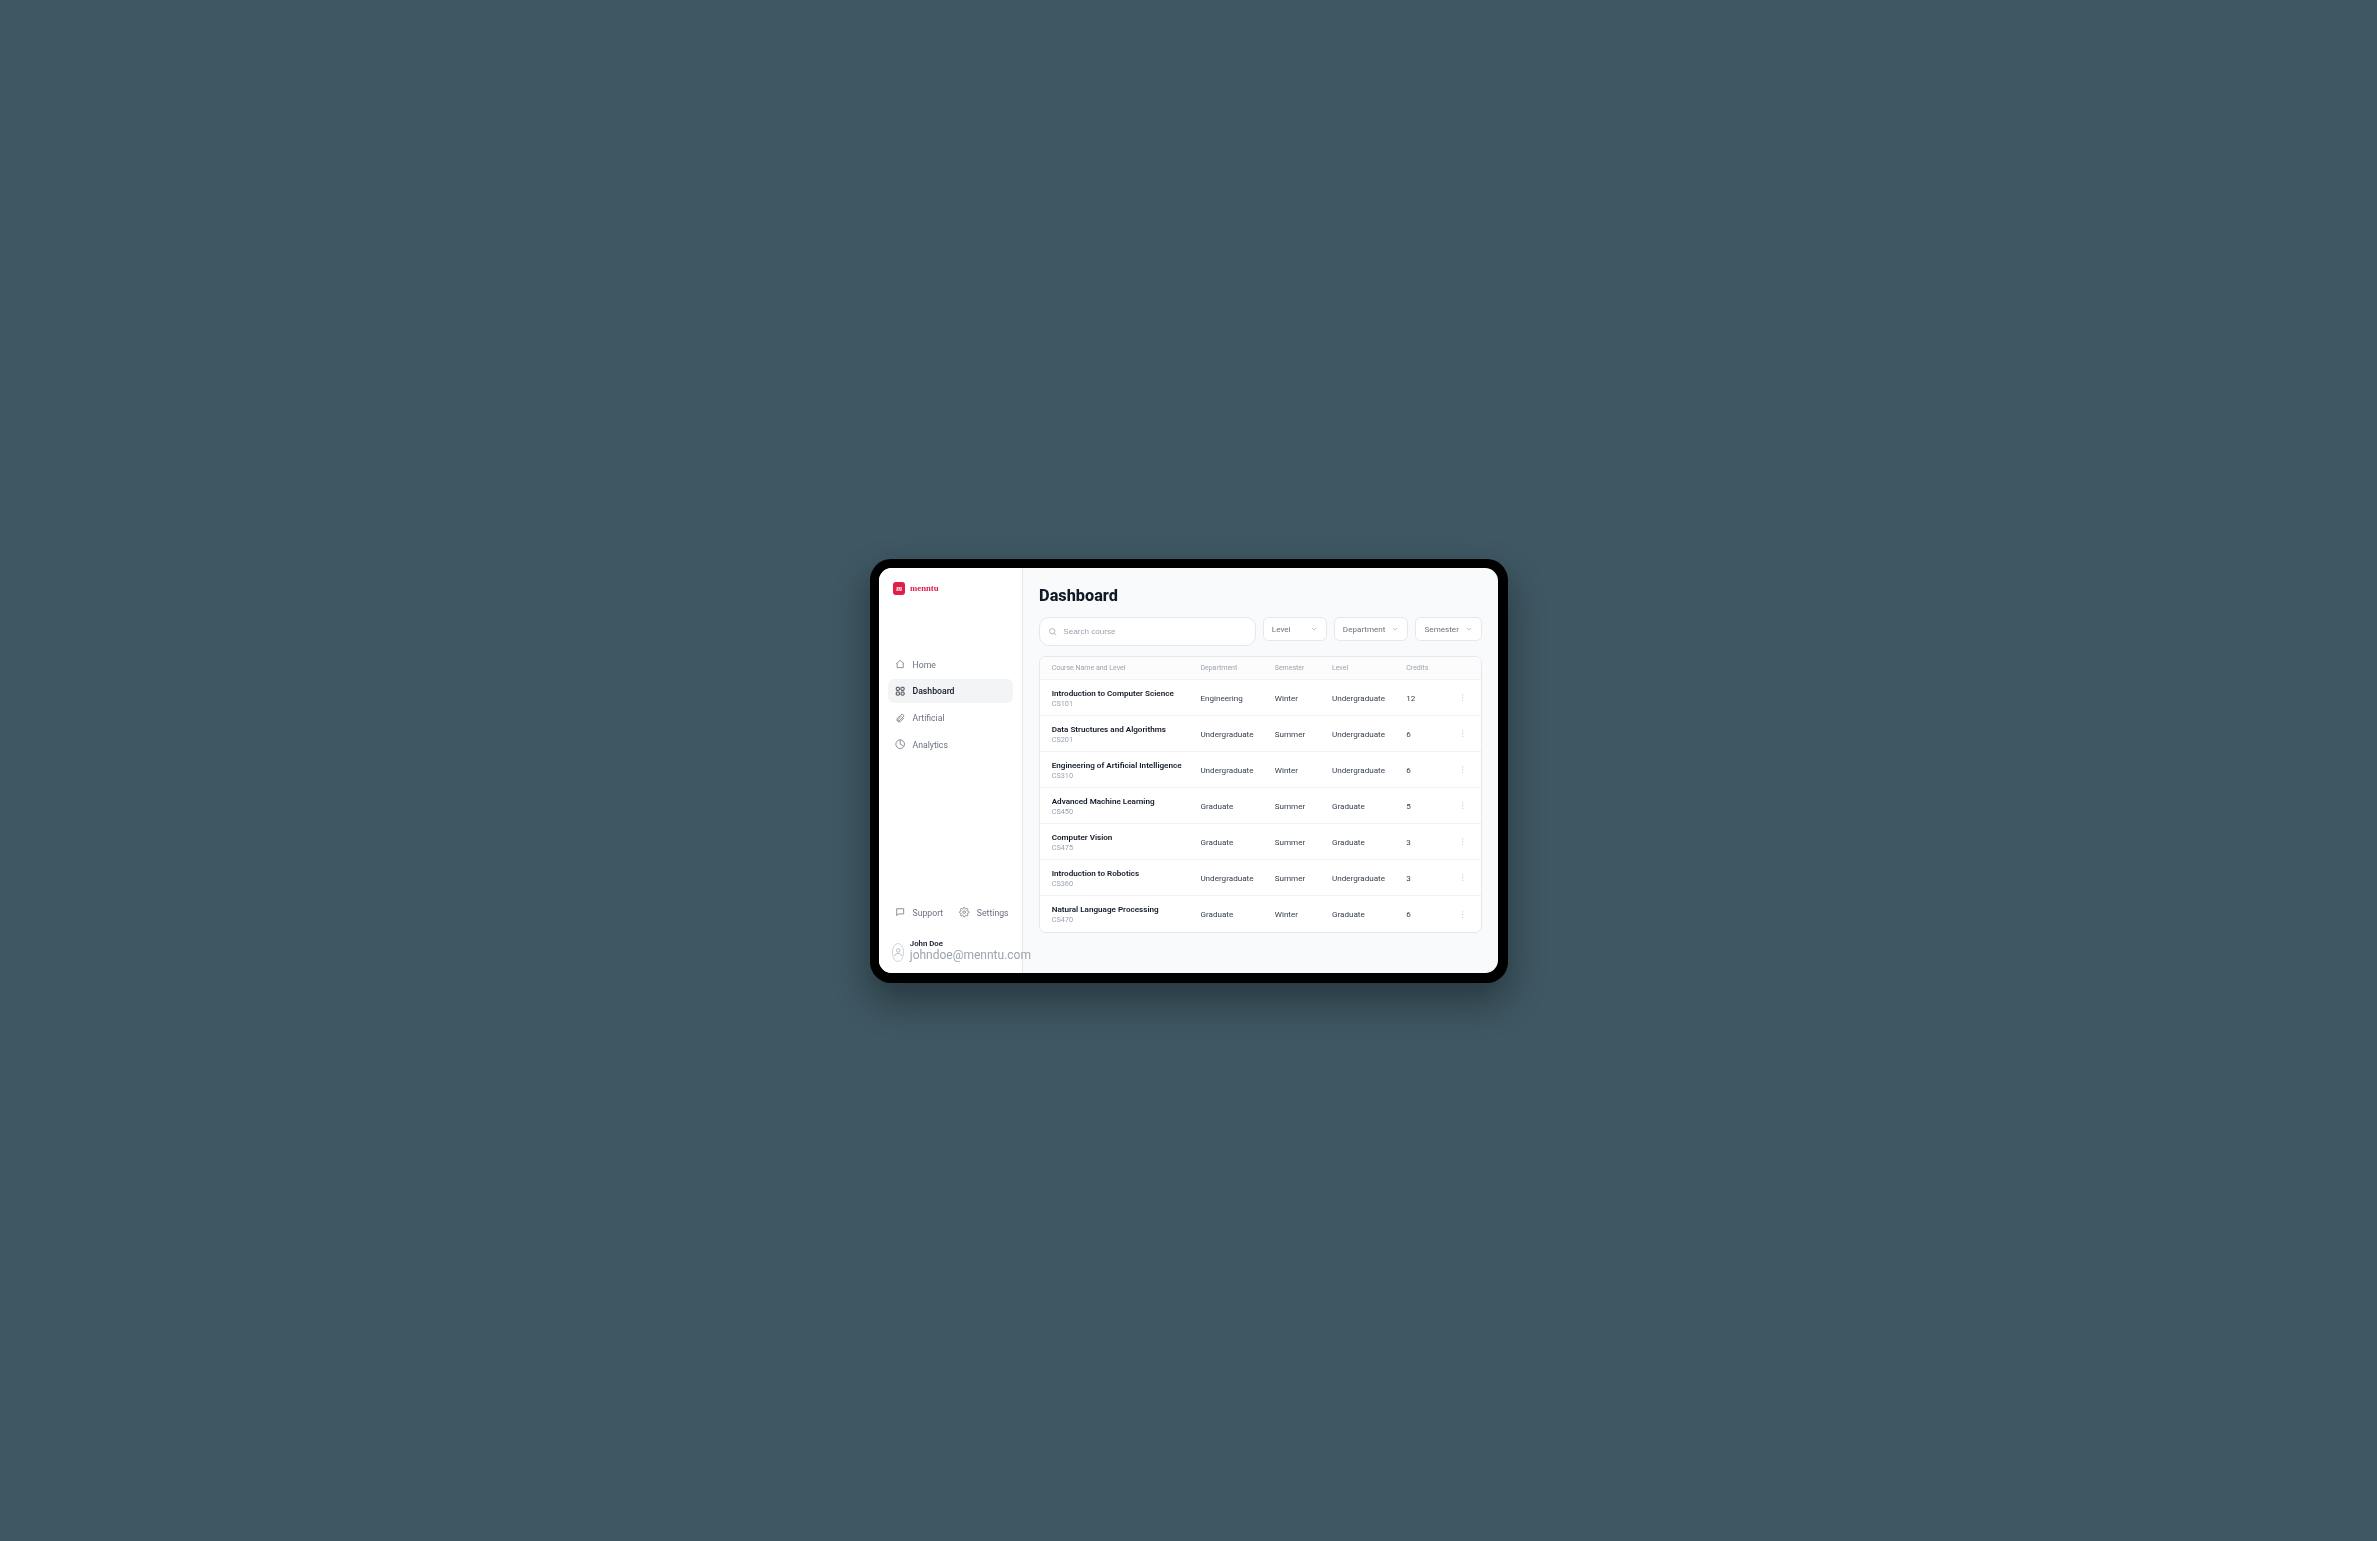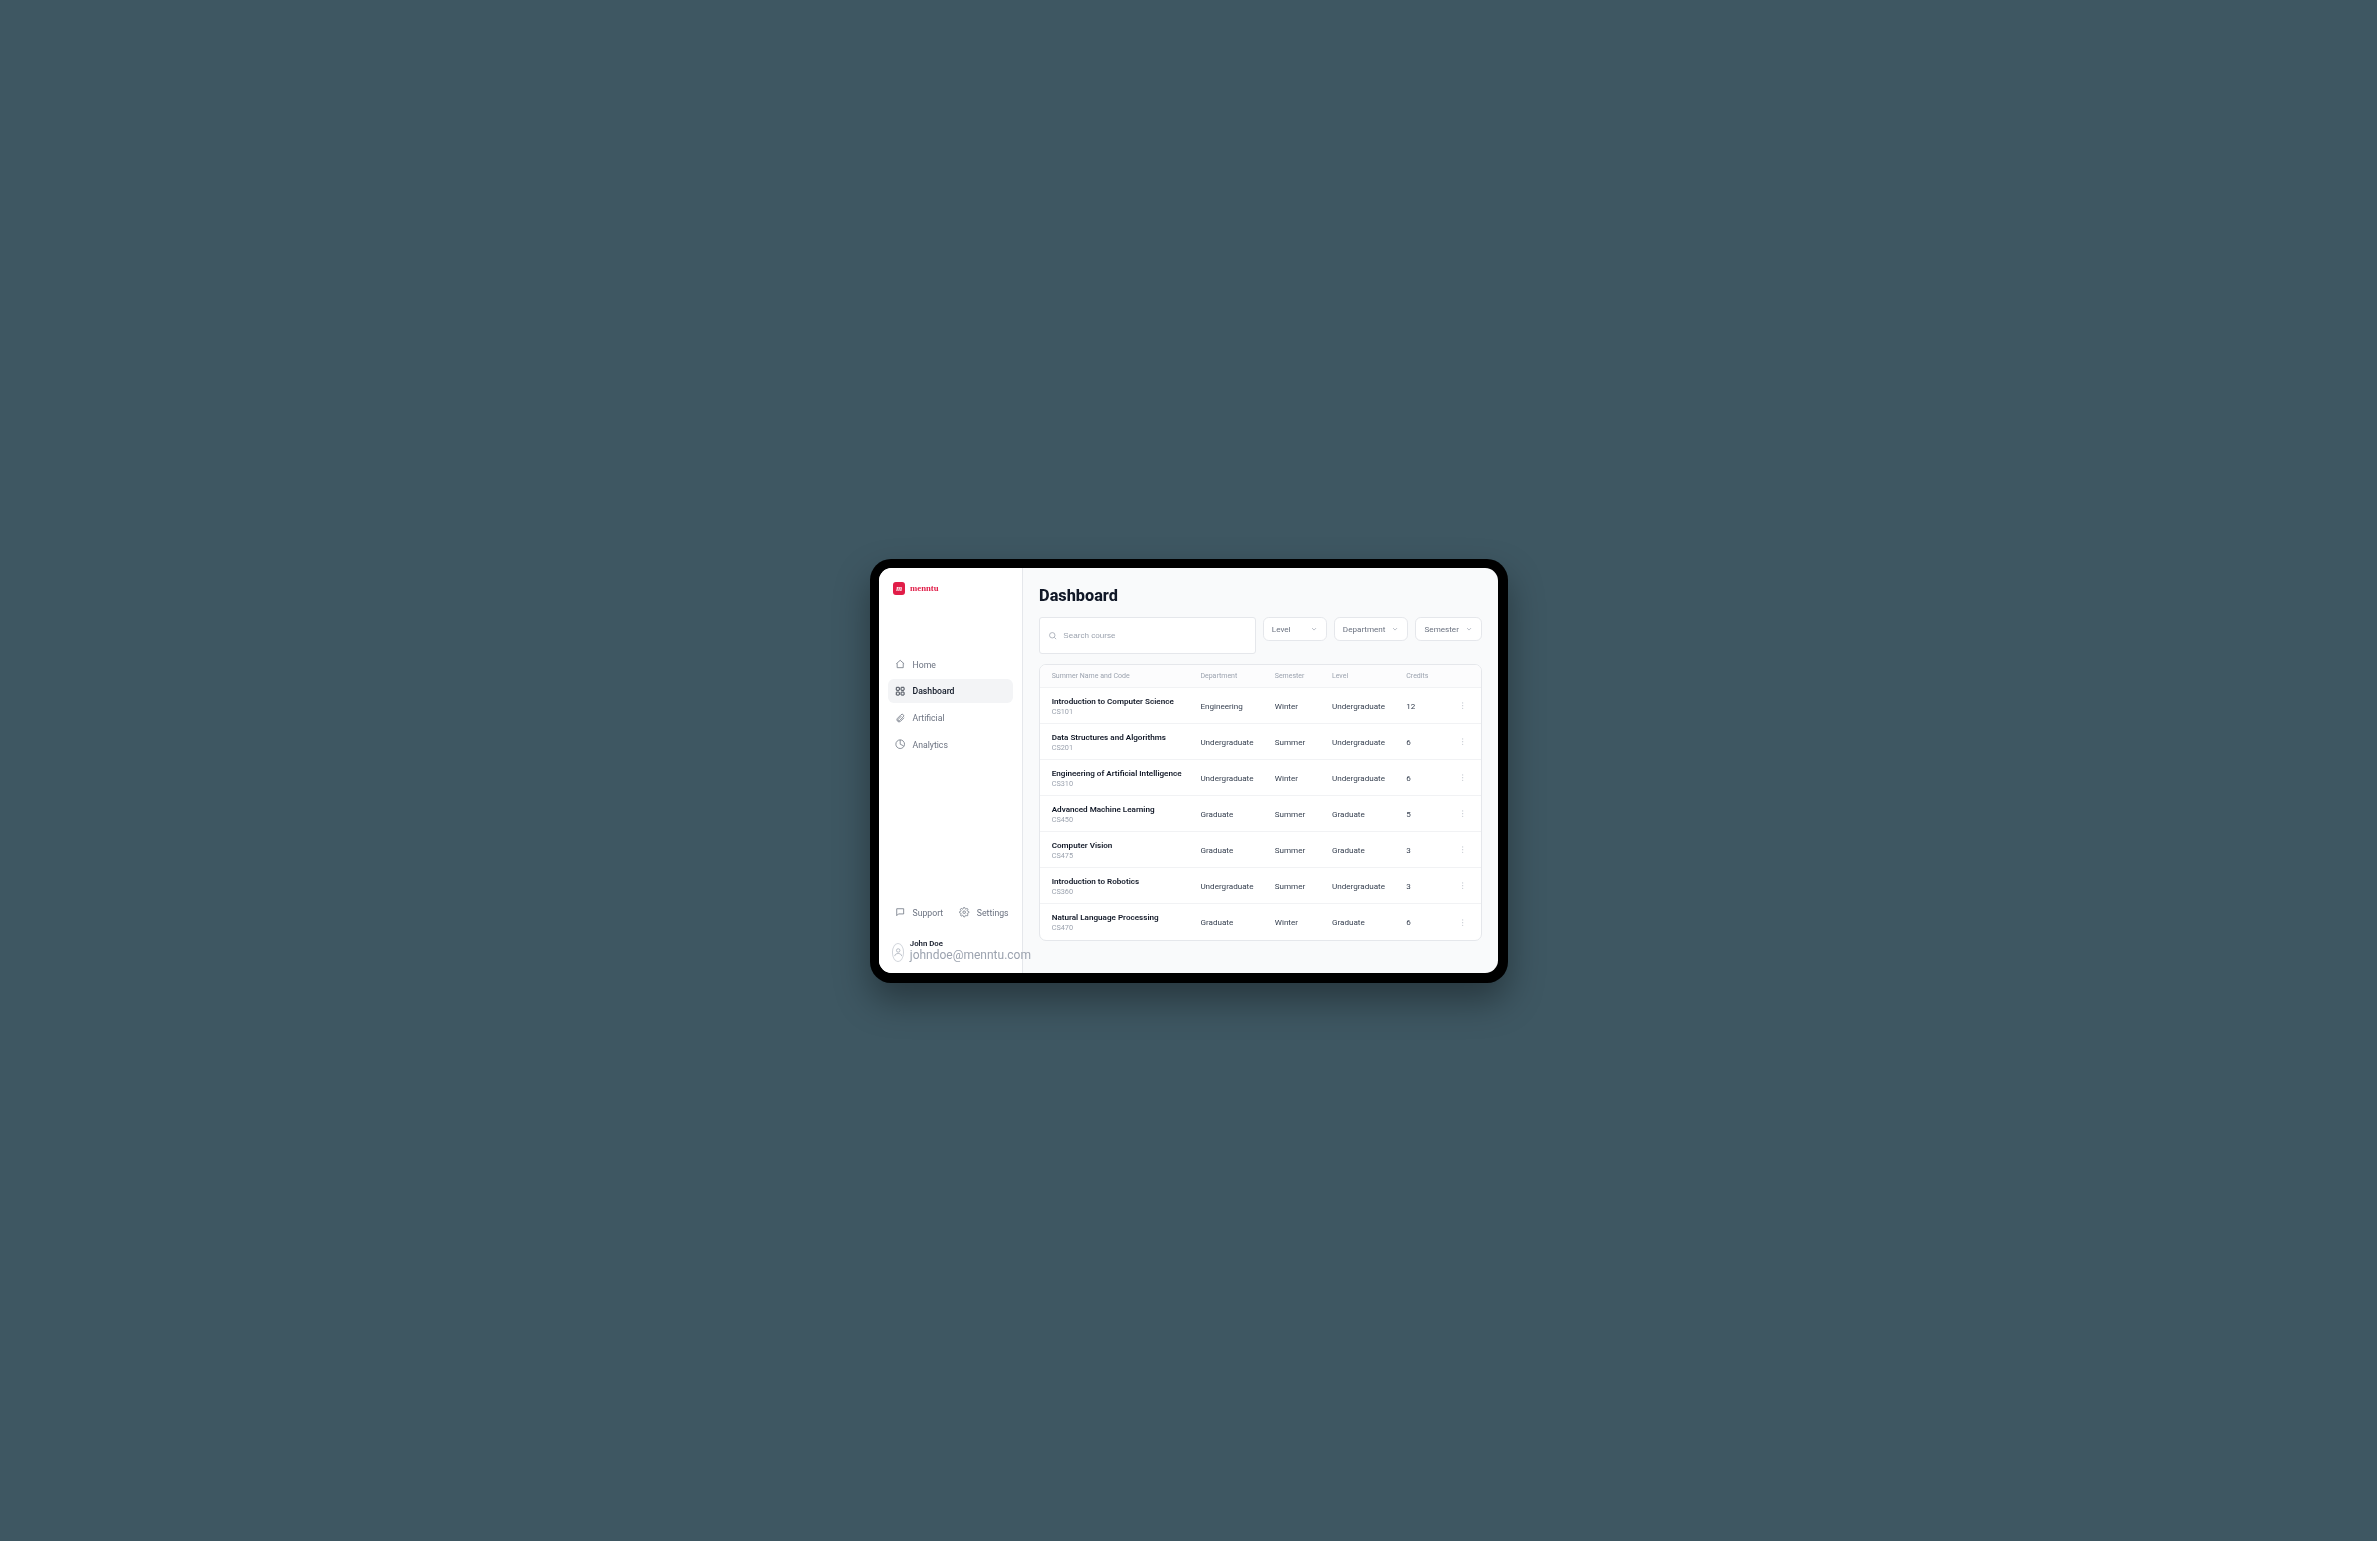--- a/index.html
+++ b/index.html
@@ -137,23 +137,23 @@
     gap: 7px;
     margin-bottom: 10.4px;
   }
   .search-box {
     flex: 1;
     display: flex;
     align-items: center;
     gap: 5.8px;
     background: #fff;
     border: 0.6px solid #e5e7eb;
-    border-radius: 3px;
+    border-radius: 10px;
     padding: 0 8.1px;
-    height: 37px;
+    height: 29px;
   }
   .search-box input {
     border: none;
     outline: none;
     font-size: 8.1px;
     flex: 1;
     color: #374151;
     background: transparent;
   }
   .search-box input::placeholder { color: #9ca3af; }
@@ -336,21 +336,21 @@
               <span class="chev">
                 <svg width="8.1" height="8.1" viewBox="0 0 24 24" fill="none" stroke="currentColor" stroke-width="2">
                   <polyline points="6 9 12 15 18 9"></polyline>
                 </svg>
               </span>
             </div></div>
       </div>
 
       <div class="table-card">
         <div class="thead">
-          <div>Summer Name and Code</div>
+          <div>Course Name and Level</div>
           <div>Department</div>
           <div>Semester</div>
           <div>Level</div>
           <div>Credits</div>
           <div></div>
         </div>
         <div id="tbody">
             <div class="trow">
               <div>
                 <div class="course-name">Introduction to Computer Science</div>

